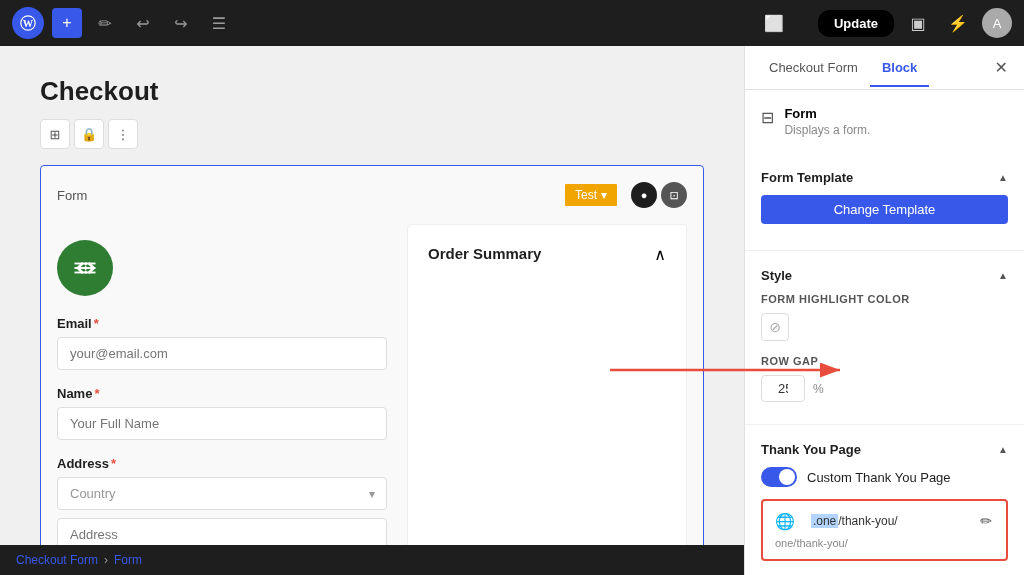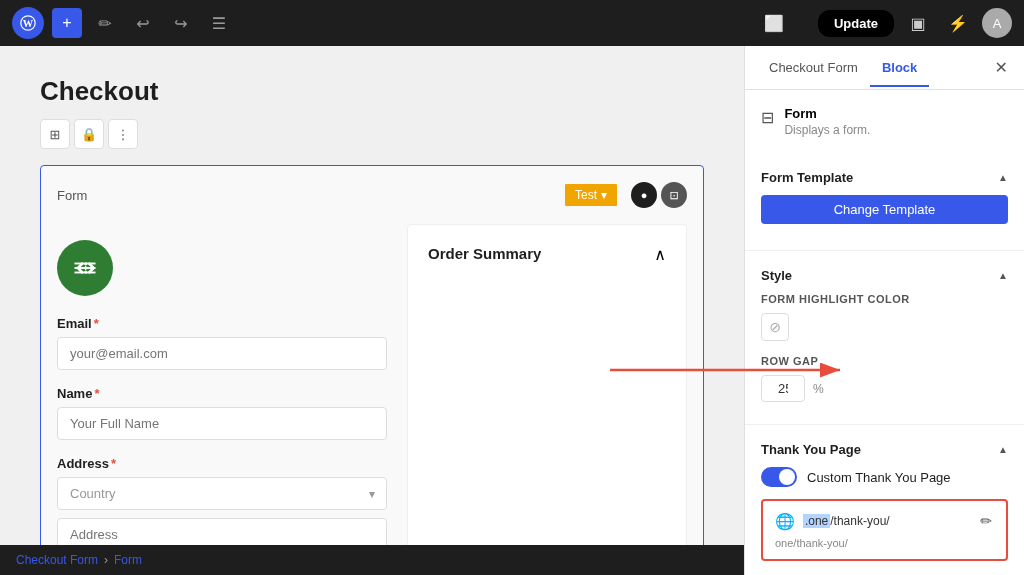--- a/index.html
+++ b/index.html
@@ -235,21 +235,21 @@
     }
     .toggle-label { font-size: 13px; color: #1e1e1e; }
 
     .url-box {
       border: 2px solid #e74c3c; border-radius: 4px; padding: 10px 12px;
       display: flex; flex-direction: column; gap: 6px;
     }
     .url-row { display: flex; align-items: center; gap: 8px; }
     .globe-icon { font-size: 16px; color: #555; flex-shrink: 0; }
     .url-display {
-      flex: 1; font-size: 12px; color: #333; overflow: hidden;
+      flex: 1; font-size: 12px; color: #333; overflow: hidden; margin-left: 8px;
     }
     .url-highlighted { background: #b3d4ff; border-radius: 2px; padding: 1px 2px; font-size: 12px; }
     .url-edit-btn {
       background: none; border: none; cursor: pointer; color: #555; font-size: 14px;
       padding: 2px; flex-shrink: 0;
     }
     .url-full { font-size: 11px; color: #888; word-break: break-all; }
   </style>
 </head>
 <body>

